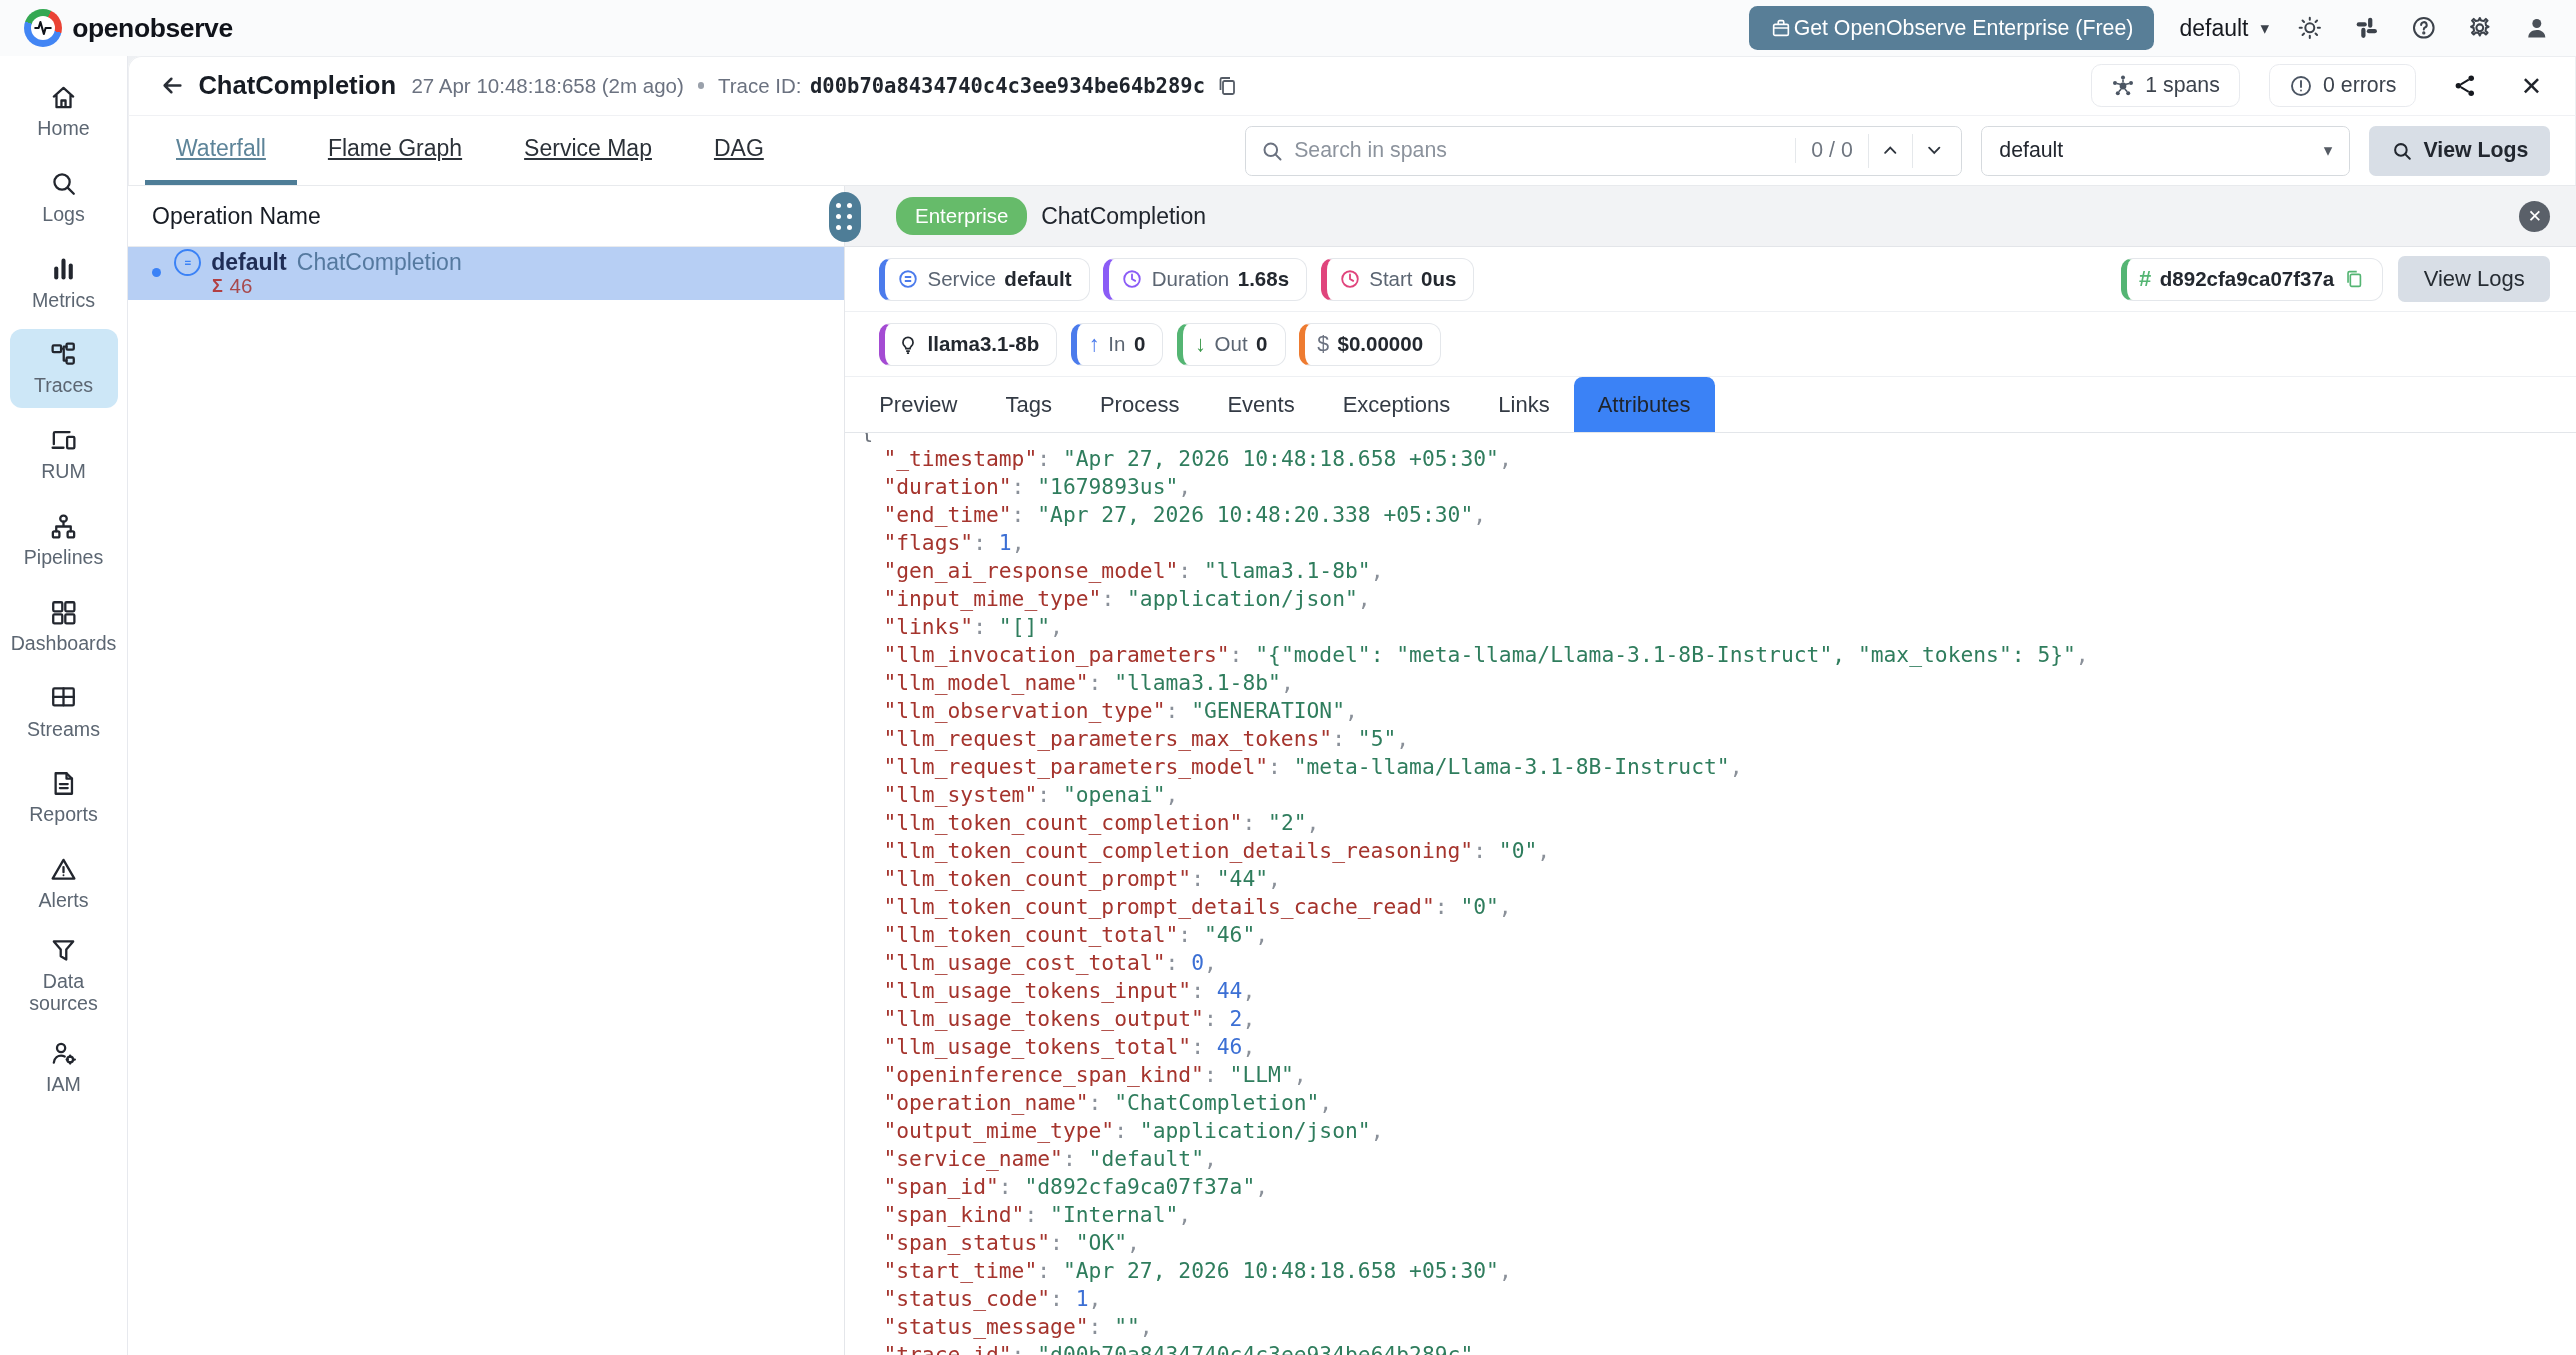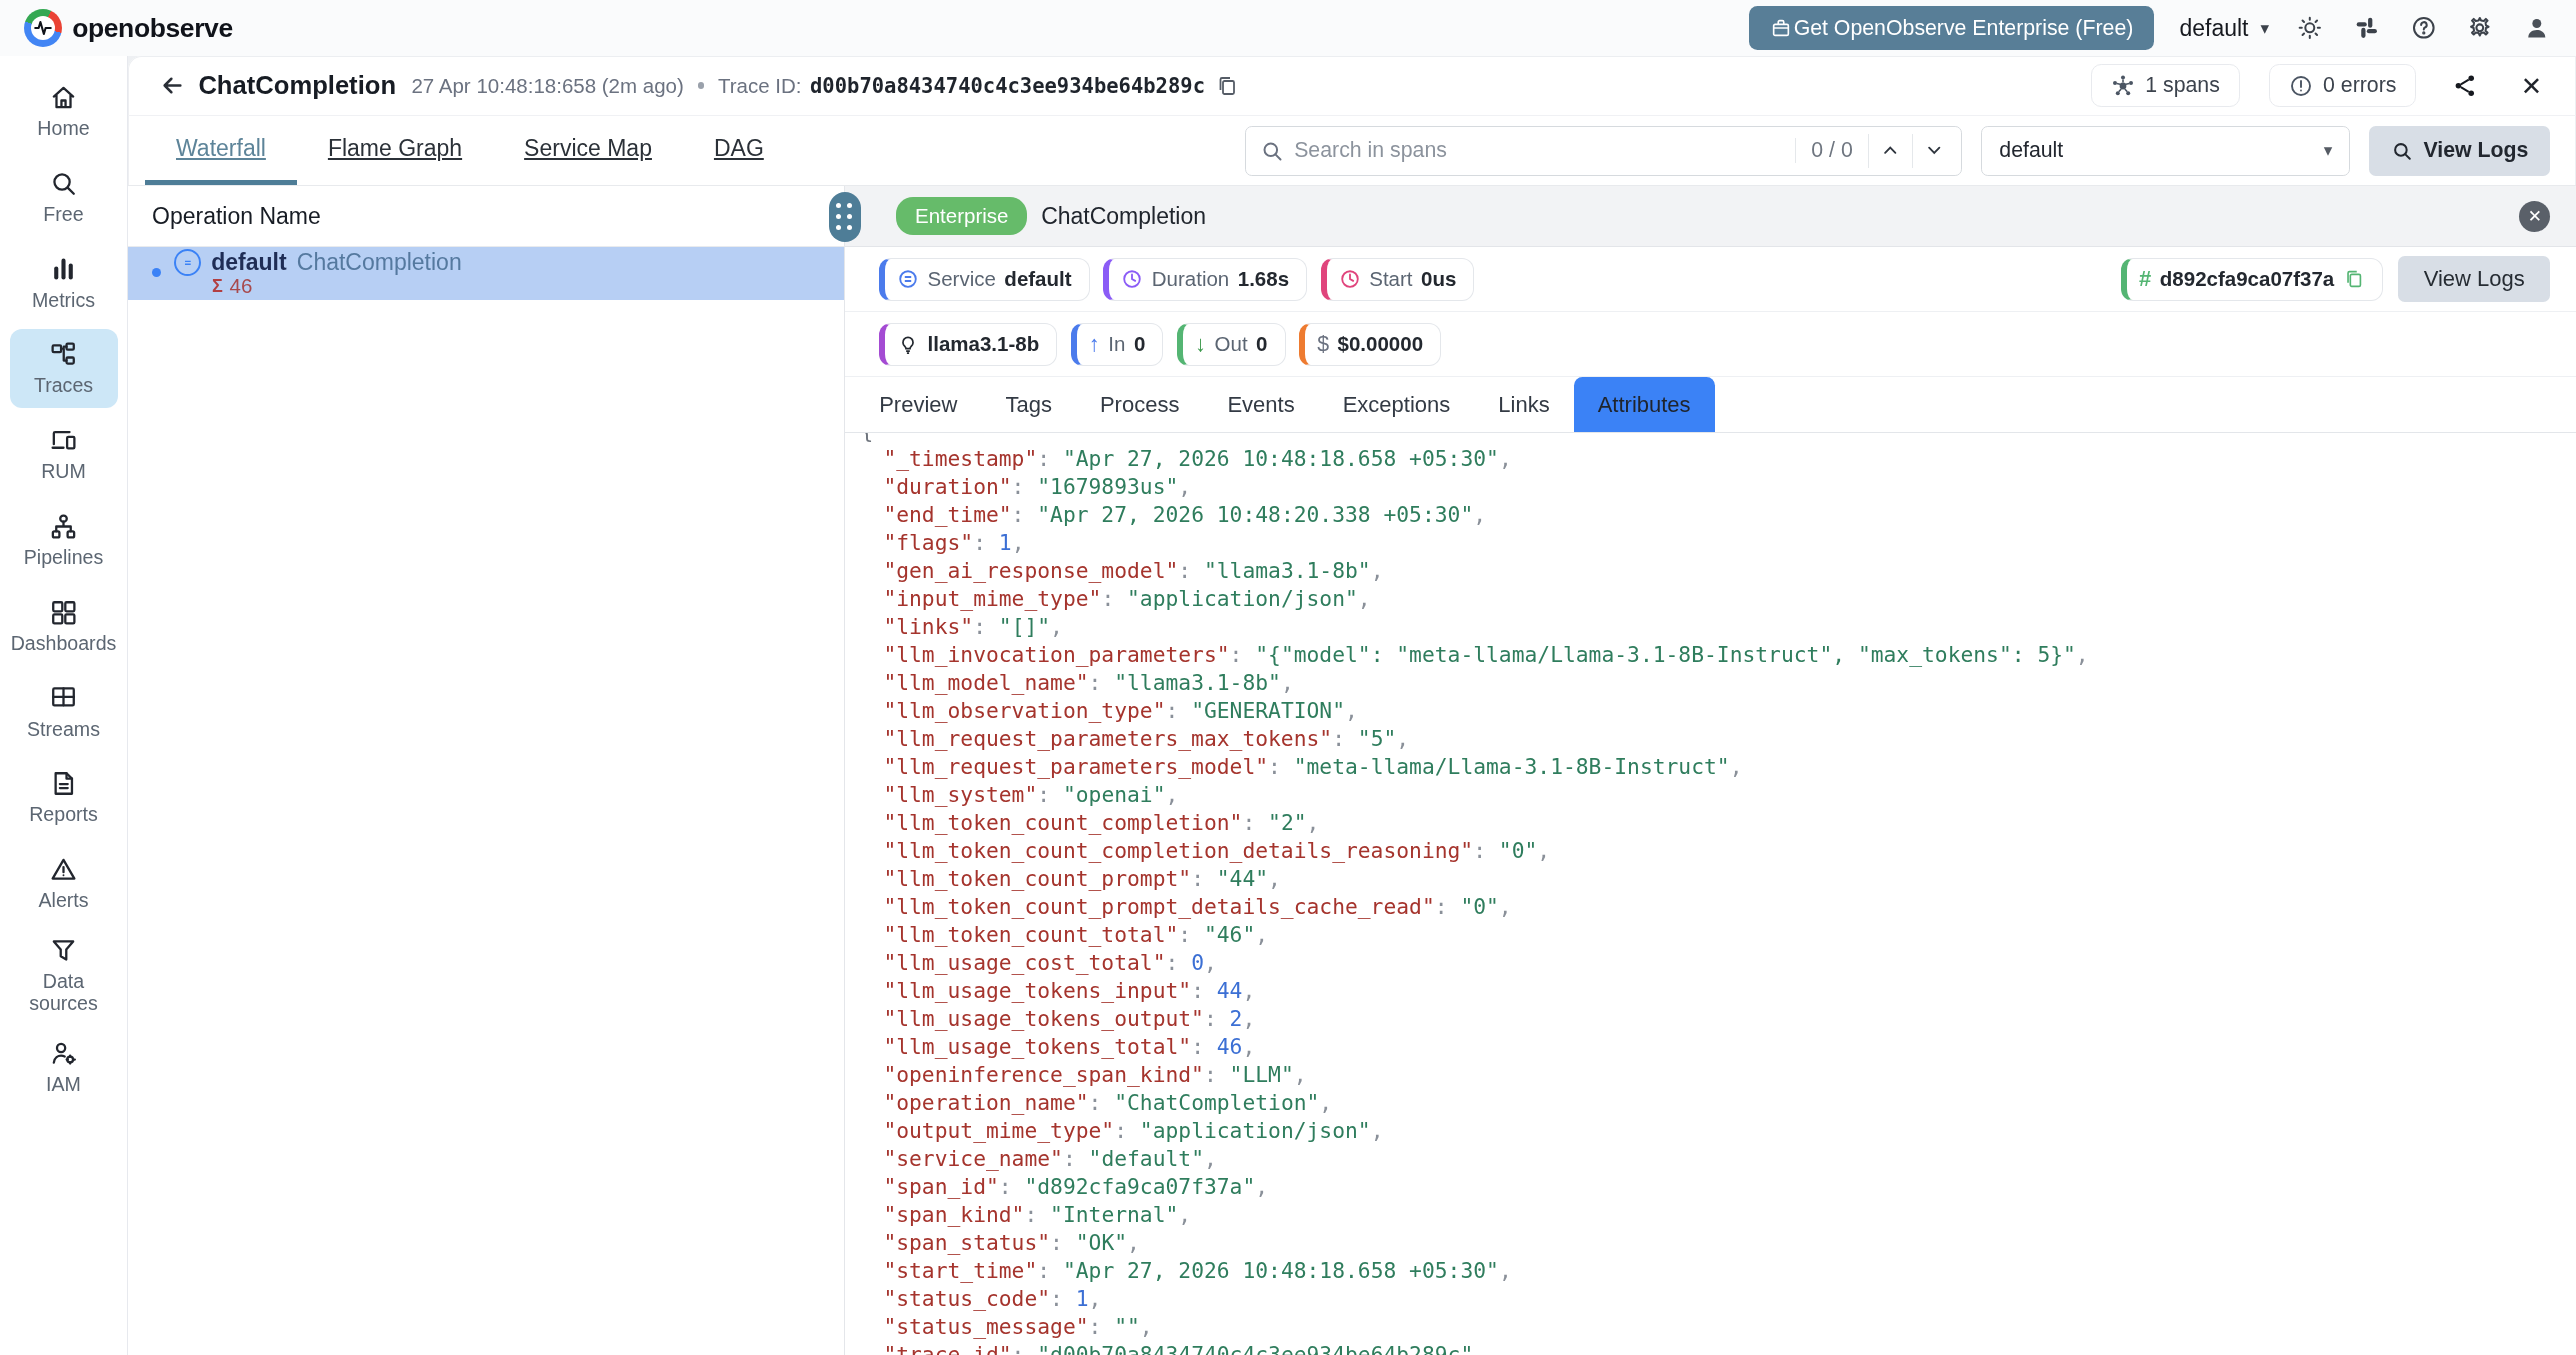--- a/index.html
+++ b/index.html
@@ -201,21 +201,21 @@
         </span>
       <span class="side-label">Home</span>
     </div>
     <div class="side-item">
       <span class="side-ico">
           <svg viewBox="0 0 24 24">
             <circle cx="10.8" cy="10.8" r="6.3"></circle>
             <path d="M15.4 15.4 L20.5 20.5"></path>
           </svg>
         </span>
-      <span class="side-label">Free</span>
+      <span class="side-label">Logs</span>
     </div>
     <div class="side-item">
       <span class="side-ico">
           <svg viewBox="0 0 24 24">
             <path d="M6 19.5 V12" stroke-width="3.4"></path>
             <path d="M12 19.5 V5.5" stroke-width="3.4"></path>
             <path d="M18 19.5 V9.5" stroke-width="3.4"></path>
           </svg>
         </span>
       <span class="side-label">Metrics</span>

